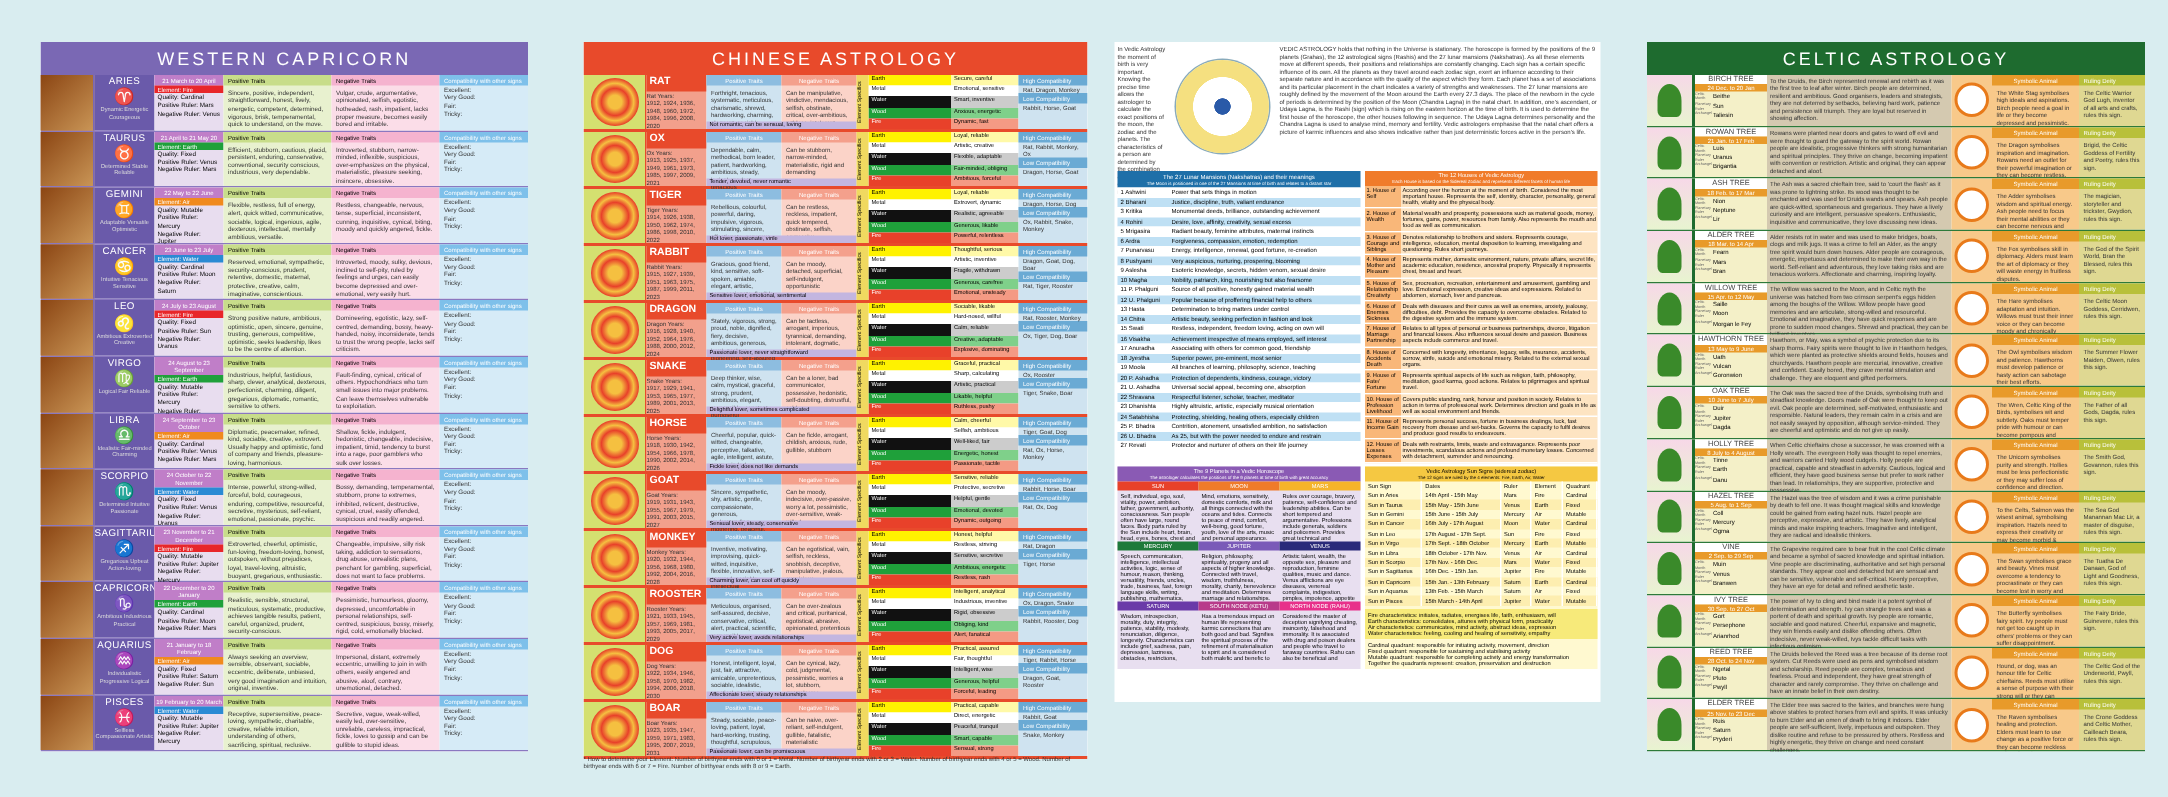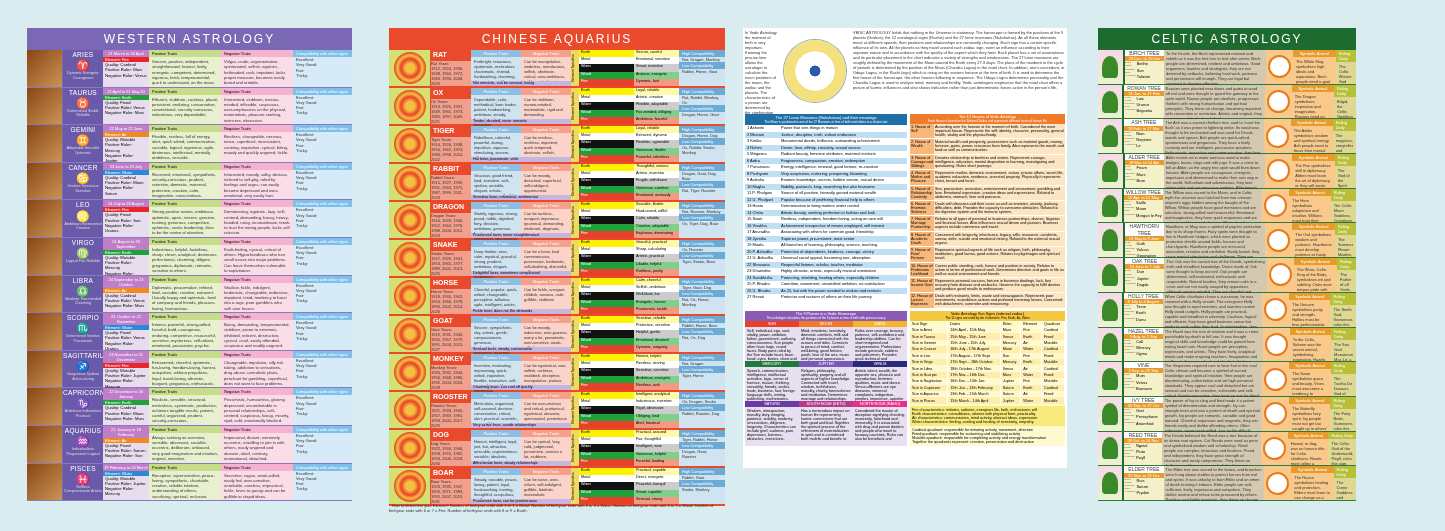--- a/index.html
+++ b/index.html
@@ -77,21 +77,21 @@
 .pg .ph{color:#fff;text-align:center;padding:1px}
 .pg .pt{padding:2px;height:34px;overflow:hidden}
 .vsun{flex:1;background:#fff9d0;font-size:3.8px}
 .vsun .h{background:#f5c842;text-align:center;padding:1px}
 .vsun table{width:100%;border-collapse:collapse}
 .vsun td,.vsun th{padding:0 2px;height:6.4px;border-right:1px solid #fff;text-align:left;font-weight:normal}
 .vsun tr:nth-child(even){background:#fdeeb0}
 .vsun .fx{background:#f7ea7a;padding:2px;margin-top:2px}
 .vsun .qd{padding:2px}
 
-#celt{left:1098px;width:258px;background:#fff}
+#celt{left:1098px;width:332px;background:#fff}
 #celt .ptitle{background:#1e6b2f}
 .trow{display:flex;height:34.7px;border-bottom:1px solid #2d7a3a;font-size:4px;line-height:1.25}
 .timg{width:32px;background:linear-gradient(#f7d8e8,#e8f4d0);border-right:2px solid #1e6b2f;display:flex;align-items:center;justify-content:center}
 .timg span{width:16px;height:22px;background:#3a8a2a;border-radius:50% 50% 20% 20%}
 .tinfo{width:48px;background:#f4f0c8}
 .tinfo .nm{background:#fff;text-align:center;font-size:5px;color:#444}
 .tinfo .dt{background:#e89a2a;color:#fff;text-align:center}
 .tinfo .kv{display:flex}
 .tinfo .kv b{width:12px;font-size:2.5px;font-weight:normal;color:#666}
 .tdesc{width:123px;background:#d4c9b0;padding:1px 2px;color:#333}
@@ -100,21 +100,21 @@
 .tanim .ic span{width:23px;height:23px;border-radius:50%;background:#fff;border:2px solid #e87a1a}
 .tanim .tx2{flex:1}
 .tanim .hd{background:#e89a2a;color:#fff;text-align:center}
 .tdeity{flex:1;background:#dfd892}
 .tdeity .hd{background:#b8c03a;color:#fff}
 </style>
 </head>
 <body>
 
 <div class="panel" id="west">
-  <div class="ptitle">WESTERN ASTROLOGY</div>
+  <div class="ptitle">WESTERN CAPRICORN</div>
   <div id="west-rows">
       <div class="wrow">
         <div class="wimg"></div>
         <div class="wsign">
           <div class="nm">ARIES</div>
           <div class="gl">♈</div>
           <div class="kw">Dynamic Energetic Courageous</div>
         </div>
         <div class="winfo">
           <div class="dt">21 March to 20 April</div>
@@ -466,21 +466,21 @@
           <div class="cl">Excellent:</div>
           <div class="cl">Very Good:</div>
           <div class="cl">Fair:</div>
           <div class="cl">Tricky:</div>
         </div>
       </div>
     </div>
 </div>
 
 <div class="panel" id="chin">
-  <div class="ptitle">CHINESE AQUARIUS</div>
+  <div class="ptitle">CHINESE ASTROLOGY</div>
   <div id="chin-rows">
       <div class="crow" style="position: relative;">
         <div class="cimg">
           <span></span>
         </div>
         <div class="cname">
           <div class="nm">RAT</div>
           <div>Rat Years:</div>
           <div>1912, 1924, 1936, 1948, 1960, 1972, 1984, 1996, 2008, 2020</div>
         </div>

